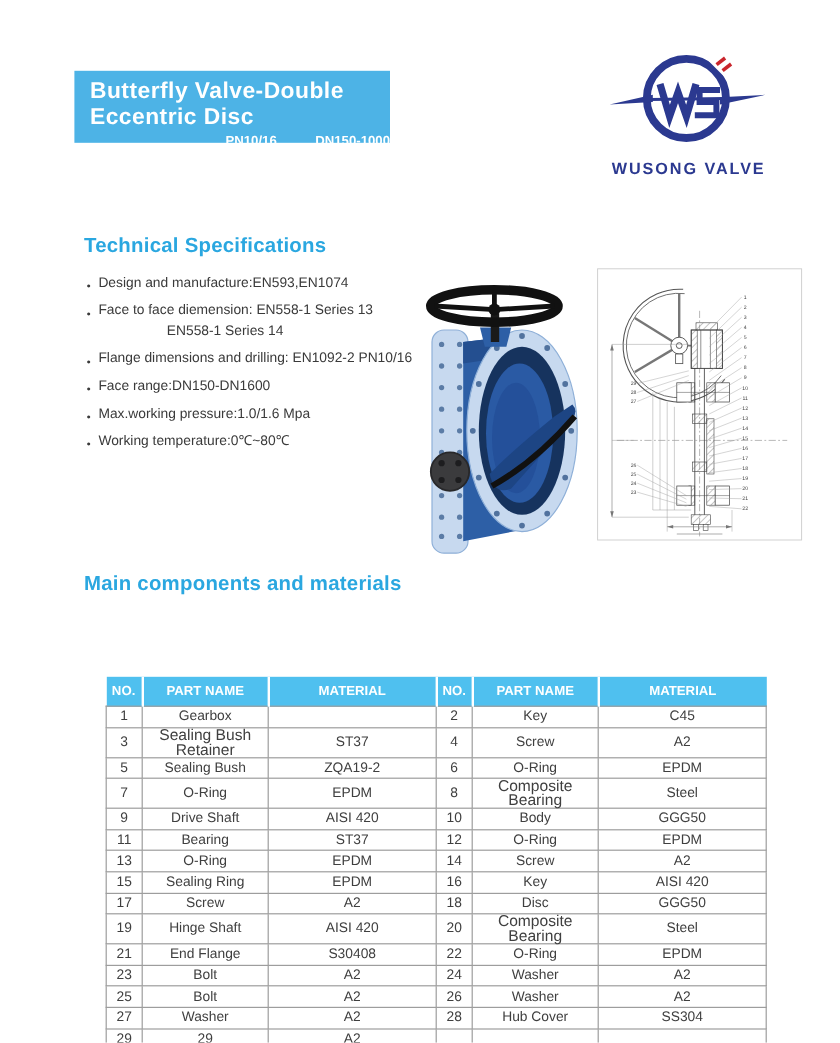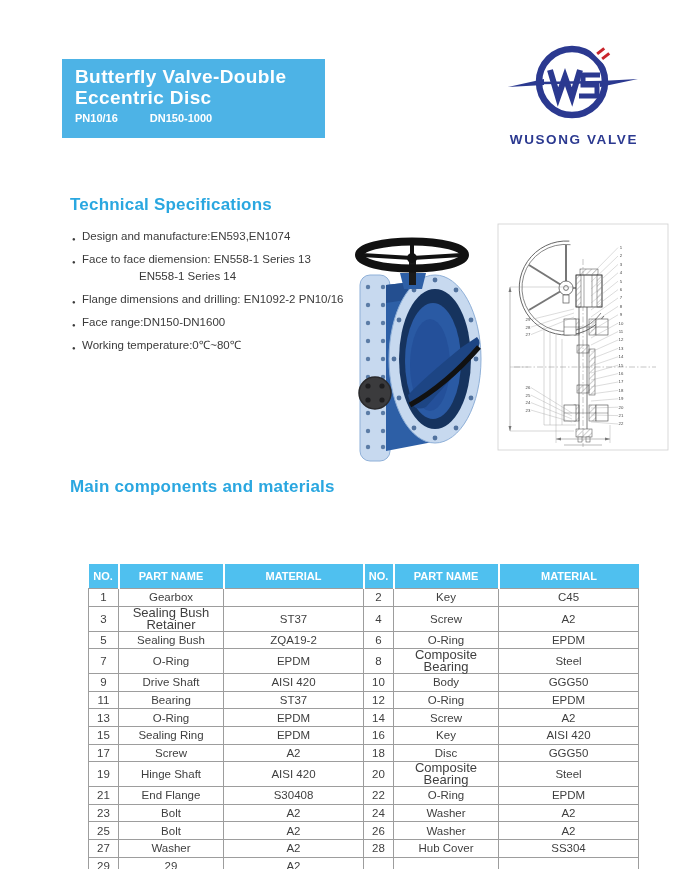--- a/index.html
+++ b/index.html
@@ -1,23 +1,23 @@
 <!DOCTYPE html>
 <html><head>
 <meta charset="utf-8">
 <style>
   html,body{margin:0;padding:0;background:#fff;}
   .page{position:relative;width:700px;height:869px;background:#ffffff;
         font-family:"Liberation Sans",sans-serif;overflow:hidden;color:#3c3c3c;}
 
   
-  .header-box{position:absolute;left:62px;top:59px;width:263px;height:79px;
+  .header-box{position:absolute;left:62px;top:59px;width:263px;height:60px;
               background:#4db3e6;color:#fff;padding:7px 0 0 13px;box-sizing:border-box;}
   .header-box .t1,.header-box .t2{font-size:19px;font-weight:bold;letter-spacing:.4px;line-height:21px;}
-  .header-sub{margin-top:4px;font-size:11px;font-weight:bold;display:flex;gap:32px;}
+  .header-sub{margin-top:4px;font-size:11px;font-weight:bold;display:flex;gap:32px;justify-content:flex-end;}
 
   
   .logo{position:absolute;left:498px;top:40px;width:140px;text-align:right;}
   .brand{margin-top:4px;font-size:13.5px;font-weight:bold;color:#2b3990;letter-spacing:1.6px;}
 
   
   .sec-heading{position:absolute;left:70px;color:#2aa7e0;font-size:17px;font-weight:bold;letter-spacing:.2px;}
   #tech-heading{top:195px;}
   #main-heading{top:477px;}
 
@@ -78,20 +78,21 @@
     </svg>
     <div class="brand">WUSONG VALVE</div>
   </div>
 
   <div id="tech-heading" class="sec-heading">Technical Specifications</div>
   <ul id="spec-list">
       <li><span>Design and manufacture:EN593,EN1074</span></li>
       <li><span>Face to face diemension: EN558-1 Series 13</span><div class="cont">EN558-1 Series 14</div></li>
       <li><span>Flange dimensions and drilling: EN1092-2 PN10/16</span></li>
       <li><span>Face range:DN150-DN1600</span></li>
+      <li><span>Max.working pressure:1.0/1.6 Mpa</span></li>
       <li><span>Working temperature:0℃~80℃</span></li>
     </ul>
 
   <svg id="valve-photo" class="fig" viewBox="0 0 155 240">
 
     <rect x="30" y="50" width="30" height="186" rx="10" fill="#c7d9ef" stroke="#8fb0d8" stroke-width="1"></rect>
     <g fill="#5b7ca6">
       <circle cx="38" cy="62" r="2.2"></circle>
         <circle cx="53" cy="62" r="2.2"></circle>
       <circle cx="38" cy="80" r="2.2"></circle>

